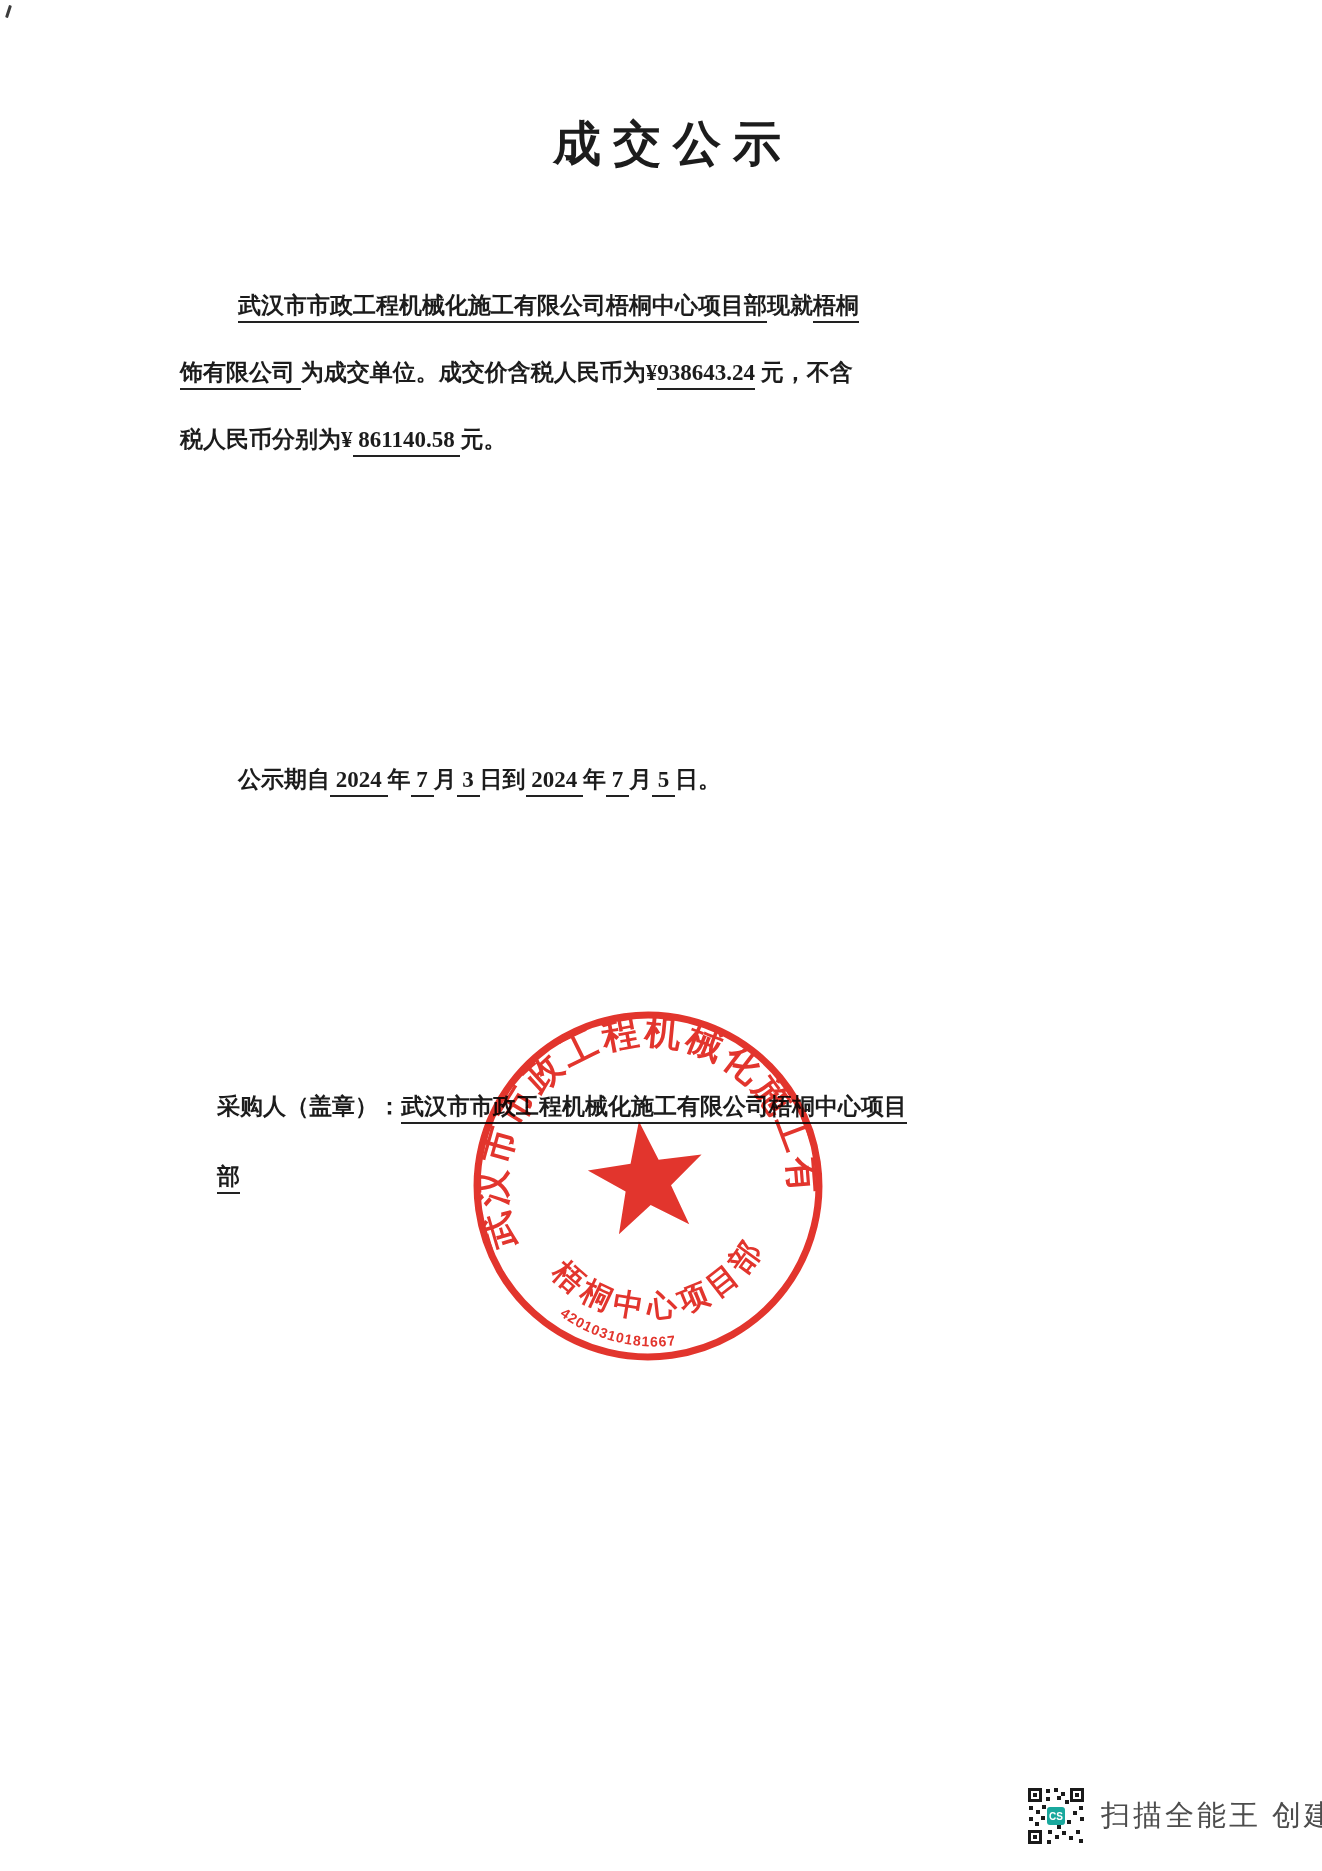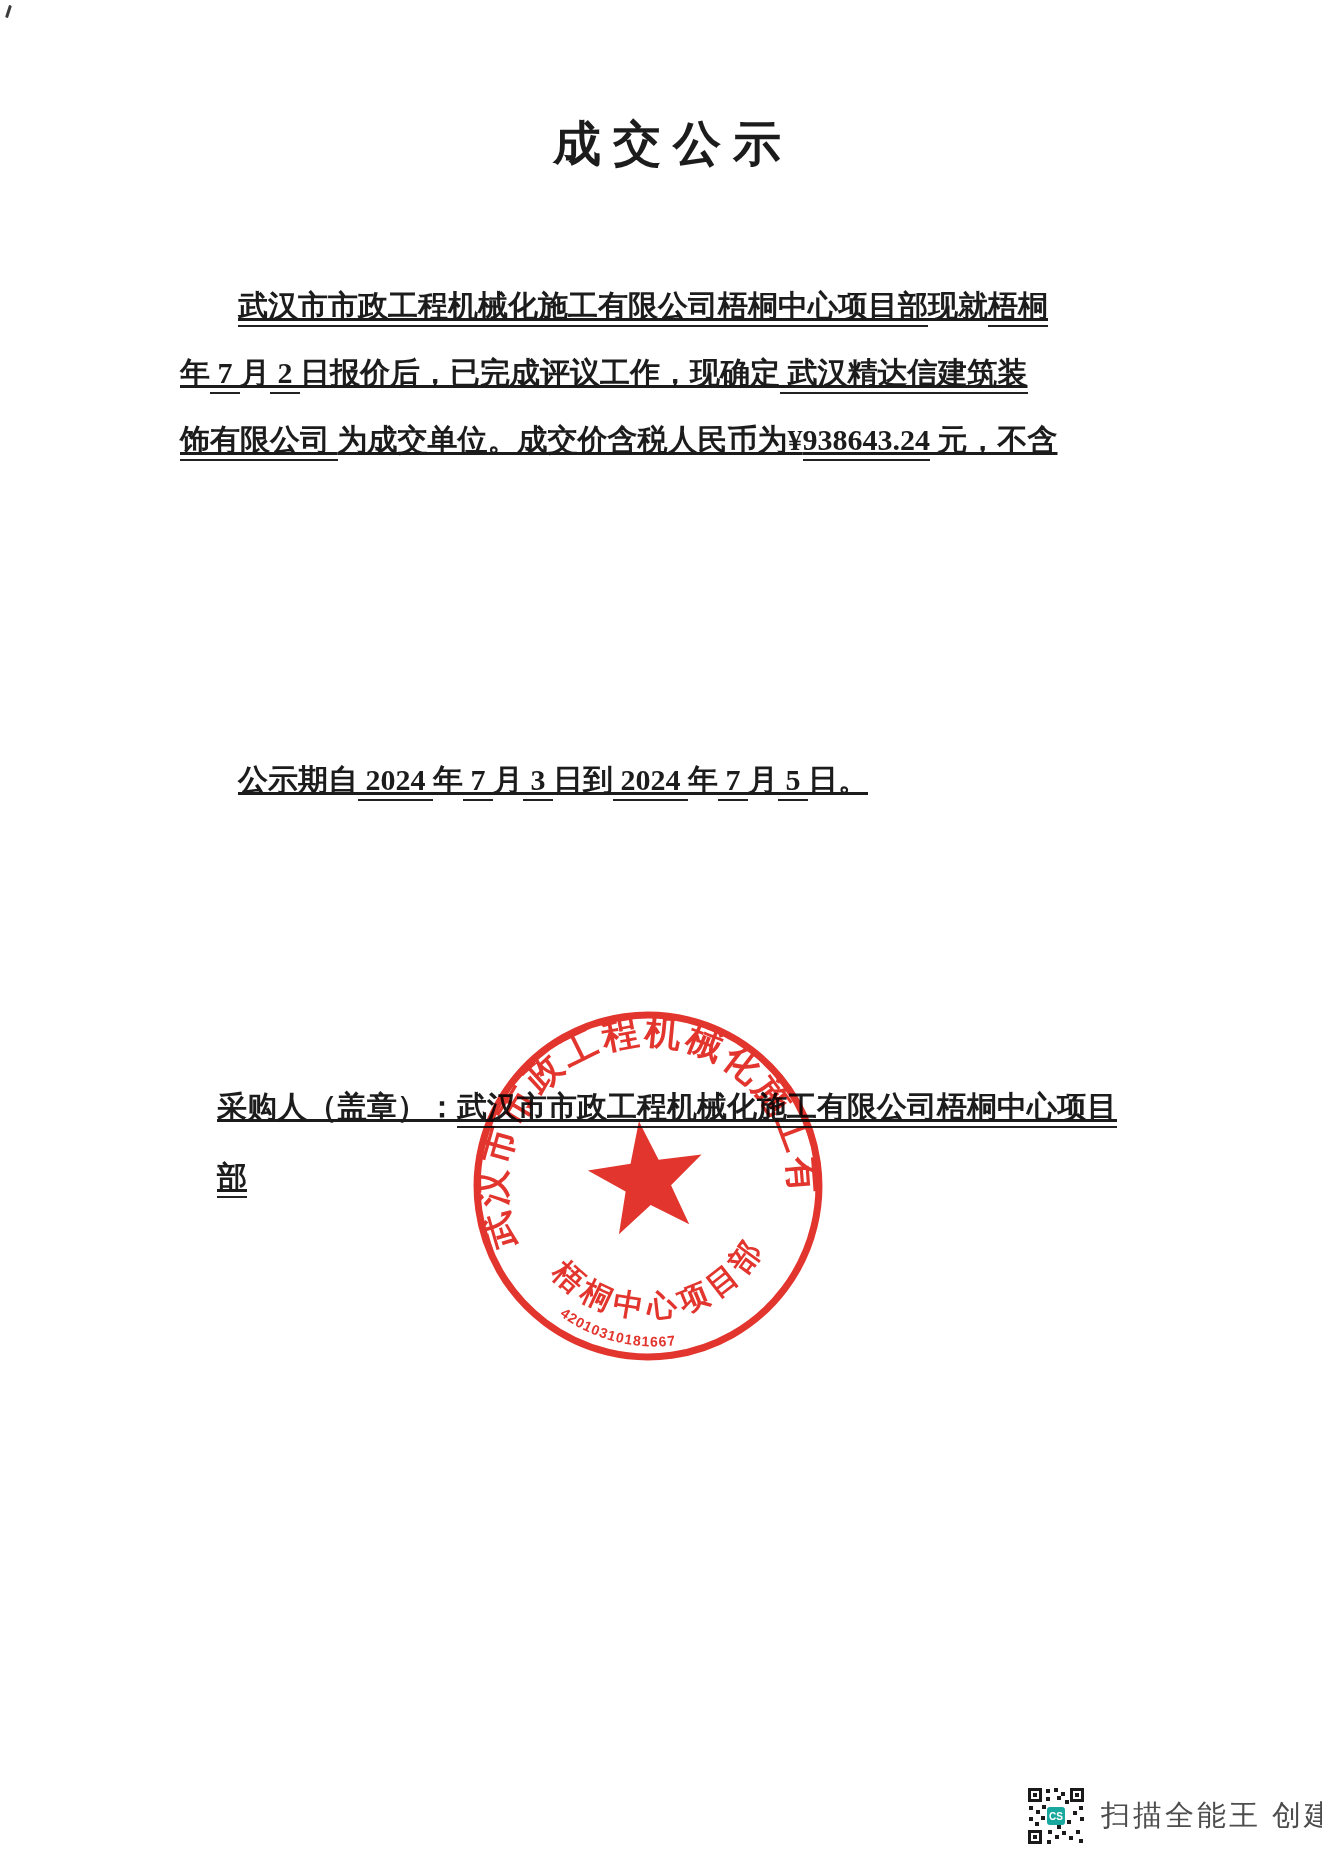--- a/index.html
+++ b/index.html
@@ -8,21 +8,21 @@
     font-family:"Liberation Serif","DejaVu Serif",serif;color:#1c1c1c;
     overflow:hidden;
   }
   .title{
     position:absolute;top:112px;left:0;width:100%;text-align:center;
     font-size:48px;font-weight:bold;letter-spacing:12px;transform:translateX(12px);
   }
   .para{position:absolute;left:180px;width:880px;}
   .p1{top:272px;}
   .p2{top:746px;}
-  .line{height:67px;line-height:67px;white-space:nowrap;font-size:30px;font-weight:600;text-decoration:underline;}
+  .line{height:67px;line-height:67px;white-space:nowrap;font-size:23px;font-weight:600;}
   .indent{text-indent:58px;}
   .u{border-bottom:2px solid #222;padding-bottom:3px;}
   .purchaser{position:absolute;left:217px;top:1072px;width:1000px;}
   .purchaser .line{height:70px;line-height:70px;}
   .seal{
     position:absolute;left:462px;top:1000px;width:372px;height:372px;
     mix-blend-mode:multiply;opacity:0.93;transform:rotate(-8deg);
   }
   .footer-area{position:absolute;left:1027px;top:1787px;display:flex;align-items:center;gap:16px;}
   .qr{width:58px;height:58px;display:block;}
@@ -37,22 +37,22 @@
 </style>
 </head>
 <body>
 
 <div class="artifact"></div>
 
 <div class="title">成交公示</div>
 
 <div class="para p1">
   <div class="line indent"><span class="u">武汉市市政工程机械化施工有限公司梧桐中心项目部</span><span>现就</span><span class="u">梧桐</span></div>
-  <div class="line"><span>年</span><span class="u"> 7 </span><span>月</span><span class="u"> 2 </span><span>日报价后，已完成评议工作，现确定</span><span class="u"> 武汉精达信建筑装</span></div>
   <div class="line"><span class="u">饰有限公司 </span><span>为成交单位。成交价含税人民币为¥</span><span class="u">938643.24</span><span> 元，不含</span></div>
+  <div class="line"><span>税人民币分别为¥</span><span class="u"> 861140.58 </span><span>元。</span></div>
 </div>
 
 <div class="para p2">
   <div class="line indent"><span>公示期自</span><span class="u"> 2024 </span><span>年</span><span class="u"> 7 </span><span>月</span><span class="u"> 3 </span><span>日到</span><span class="u"> 2024 </span><span> 年</span><span class="u"> 7 </span><span>月</span><span class="u"> 5 </span><span>日。</span></div>
 </div>
 
 <div class="purchaser">
   <div class="line"><span>采购人（盖章）：</span><span class="u">武汉市市政工程机械化施工有限公司梧桐中心项目</span></div>
   <div class="line"><span class="u">部</span></div>
 </div>

